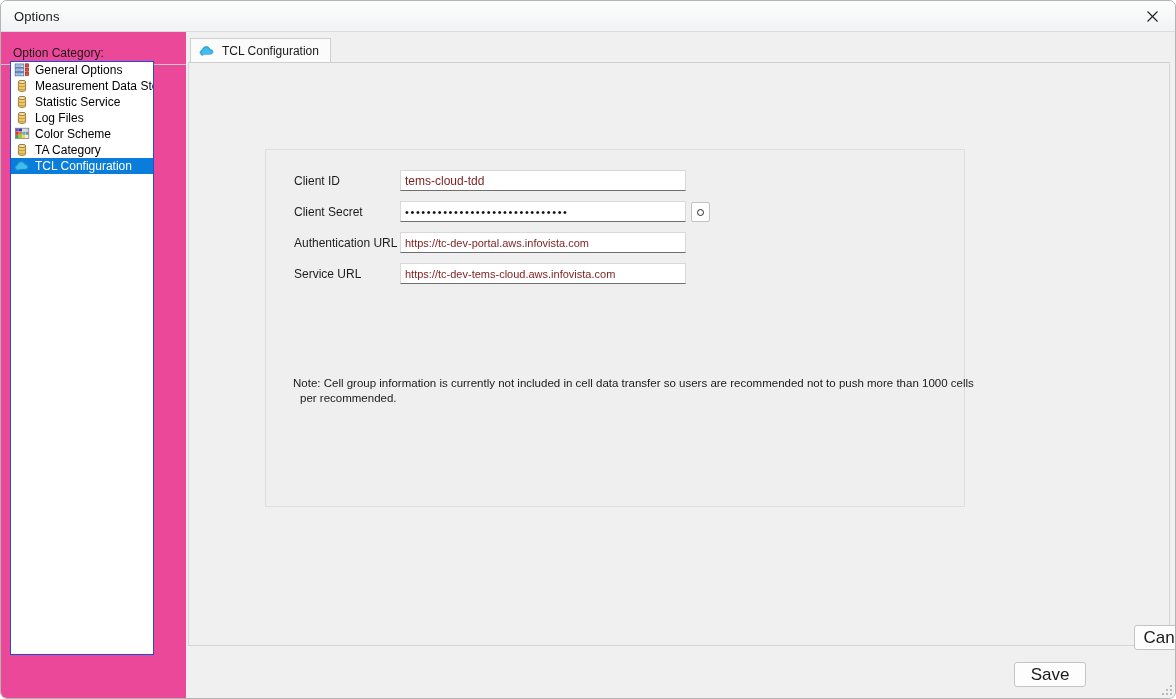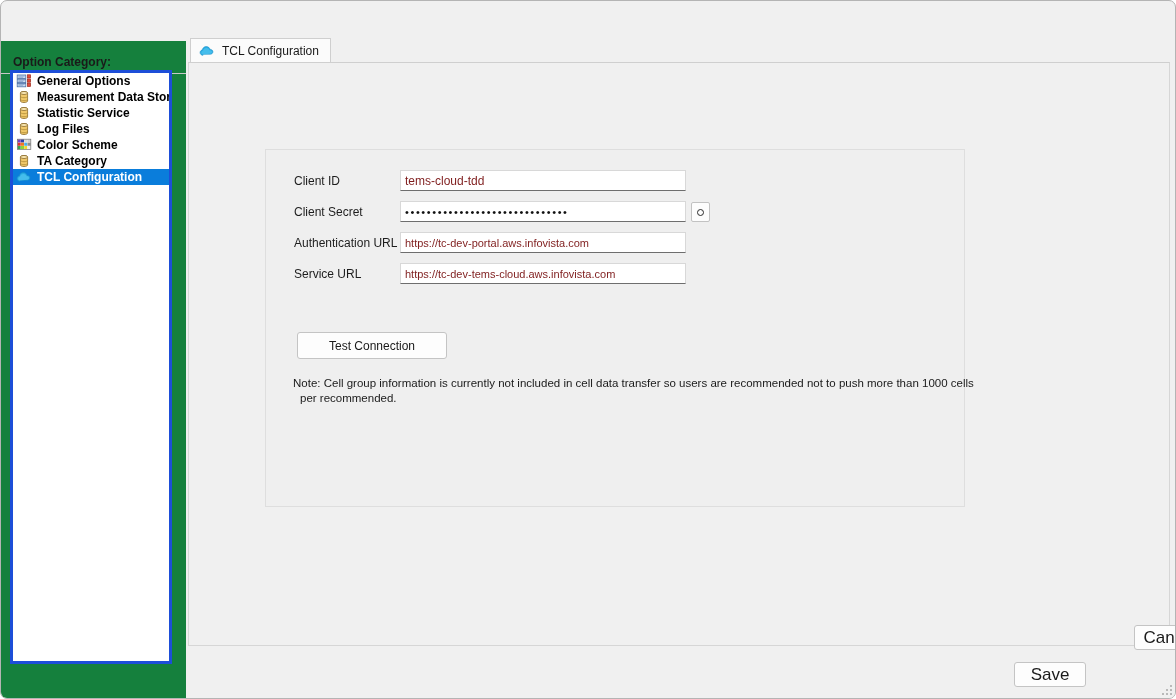--- a/index.html
+++ b/index.html
@@ -55,25 +55,24 @@
     align-items: center;
     justify-content: center;
     cursor: default;
   }
   .close-btn svg { display: block; }
 
   
   .left-pane {
     position: absolute;
     left: 0;
-    top: 40px;
+    top: 31px;
     width: 185px;
     bottom: 0;
-    background: #15803d;
-    font-weight: bold;
+    background: #ec4899;
   }
   .cat-label {
     position: absolute;
     left: 12px;
     top: 14px;
     font-size: 12px;
     color: #1a1a1a;
   }
   .cat-header-line {
     position: absolute;
@@ -81,24 +80,24 @@
     top: 0;
     width: 185px;
     height: 33px;
     border-bottom: 1px solid #c8c8c8;
     box-sizing: border-box;
   }
   .listbox {
     position: absolute;
     left: 9px;
     top: 29px;
-    width: 162px;
+    width: 144px;
     height: 594px;
     background: #ffffff;
-    border: 3px solid #1d4ed8;
+    border: 1px solid #1d4ed8;
     box-sizing: border-box;
     overflow: hidden;
   }
   .list-item {
     position: relative;
     height: 16px;
     display: flex;
     align-items: center;
     padding-left: 3px;
     font-size: 12px;
@@ -296,20 +295,29 @@
     height: 2px;
     background: #b9b9b9;
     display: block;
   }
 </style>
 </head>
 <body>
 
 <div class="window">
 
+  <div class="titlebar">
+    <div class="title-text">Options</div>
+    <div class="close-btn">
+      <svg width="13" height="13" viewBox="0 0 13 13" aria-hidden="true">
+        <line x1="1.5" y1="1.5" x2="11.5" y2="11.5" stroke="#1d1d1d" stroke-width="1.1"></line>
+        <line x1="11.5" y1="1.5" x2="1.5" y2="11.5" stroke="#1d1d1d" stroke-width="1.1"></line>
+      </svg>
+    </div>
+  </div>
 
   <div class="left-pane">
     <div class="cat-header-line"></div>
     <div class="cat-label">Option Category:</div>
 
     <div class="listbox" id="category-listbox">
         <div class="list-item">
           <span class="li-icon"><svg width="16" height="16" viewBox="0 0 16 16">
               <rect x="1.2" y="2" width="8.6" height="3.4" fill="#cfe0f4" stroke="#4a6fa5" stroke-width="0.8"></rect>
               <line x1="2.3" y1="3.1" x2="8.6" y2="3.1" stroke="#7c9ac6" stroke-width="0.7"></line>
@@ -428,21 +436,20 @@
         <div class="field-row" style="top:82px;">
           <span class="field-label">Authentication URL</span>
           <input class="field-input small" type="text" readonly="" value="https://tc-dev-portal.aws.infovista.com" style="">
         </div>
 
         <div class="field-row" style="top:113px;">
           <span class="field-label">Service URL</span>
           <input class="field-input small" type="text" readonly="" value="https://tc-dev-tems-cloud.aws.infovista.com" style="">
         </div>
 
-        <button class="test-btn">Test Connection</button>
 
         <div class="note">
           <span>Note: Cell group information is currently not included in cell data transfer so users are recommended not to push more than 1000 cells</span>
           <span class="note-line2">per recommended.</span>
         </div>
 
       </div>
     </div>
   </div>
 

